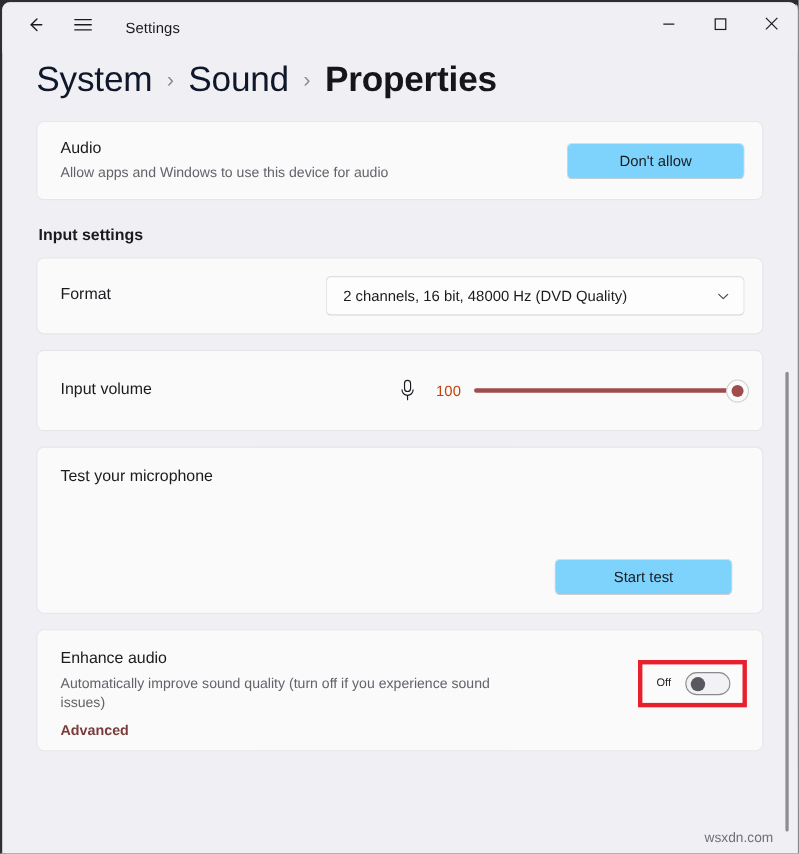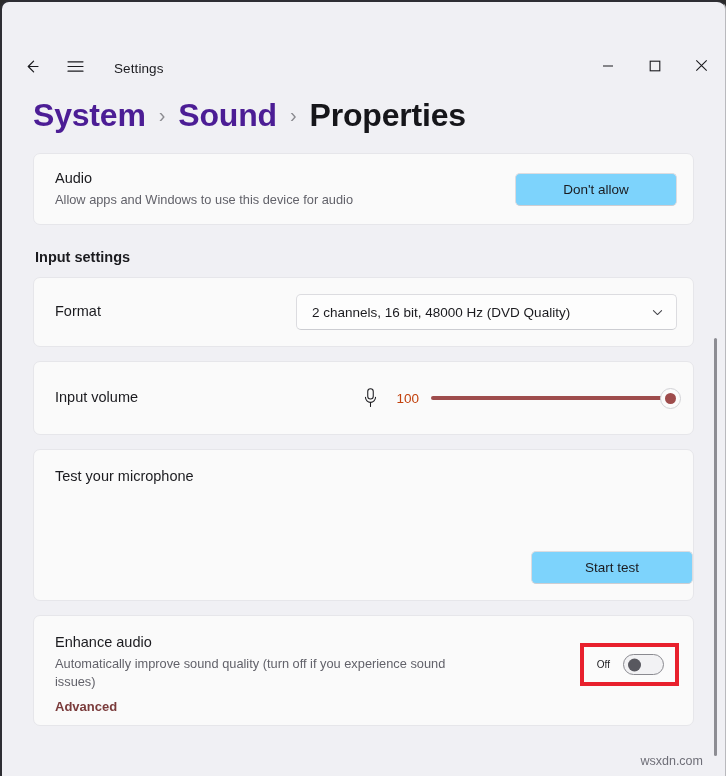--- a/index.html
+++ b/index.html
@@ -22,21 +22,20 @@
     overflow: hidden;
   }
 
   
   .titlebar {
     position: relative;
     height: 46px;
     background: #f0f0f4;
     display: flex;
     align-items: center;
-    margin-top: 43px;
   }
   .tb-btn {
     width: 38px; height: 34px;
     display: flex; align-items: center; justify-content: center;
     color: #1b1b1f;
   }
   .back-btn { margin-left: 10px; }
   .ham-btn { margin-left: 6px; }
   .tb-title {
     margin-left: 20px;
@@ -58,22 +57,22 @@
 
   
   .breadcrumb {
     display: flex;
     align-items: baseline;
     padding: 6px 0 0 31px;
     height: 62px;
   }
   .crumb {
     font-size: 32px;
-    font-weight: 700;
-    color: #4c1d95;
+    font-weight: 400;
+    color: #0f172a;
     letter-spacing: -.2px;
   }
   .crumb.current { color: #16161a; font-weight: 700; }
   .crumb-sep {
     font-size: 20px;
     color: #8b8b90;
     margin: 0 13px;
     position: relative;
     top: -4px;
   }
@@ -196,21 +195,21 @@
   }
   .slider-thumb::after {
     content: "";
     width: 11px; height: 11px;
     border-radius: 50%;
     background: #9e4c4c;
   }
 
   
   .test-card { padding: 17px 16px 16px 21px; height: 152px; position: relative; }
-  .test-card .btn { position: absolute; right: 0; bottom: 16px; }
+  .test-card .btn { position: absolute; right: 27px; bottom: 16px; }
 
   
   .enh-card { padding: 17px 16px 14px 21px; height: 111px; position: relative; }
   .link {
     font-size: 13px;
     color: #7a3b3b;
     font-weight: 600;
     margin-top: 7px;
     display: inline-block;
   }

